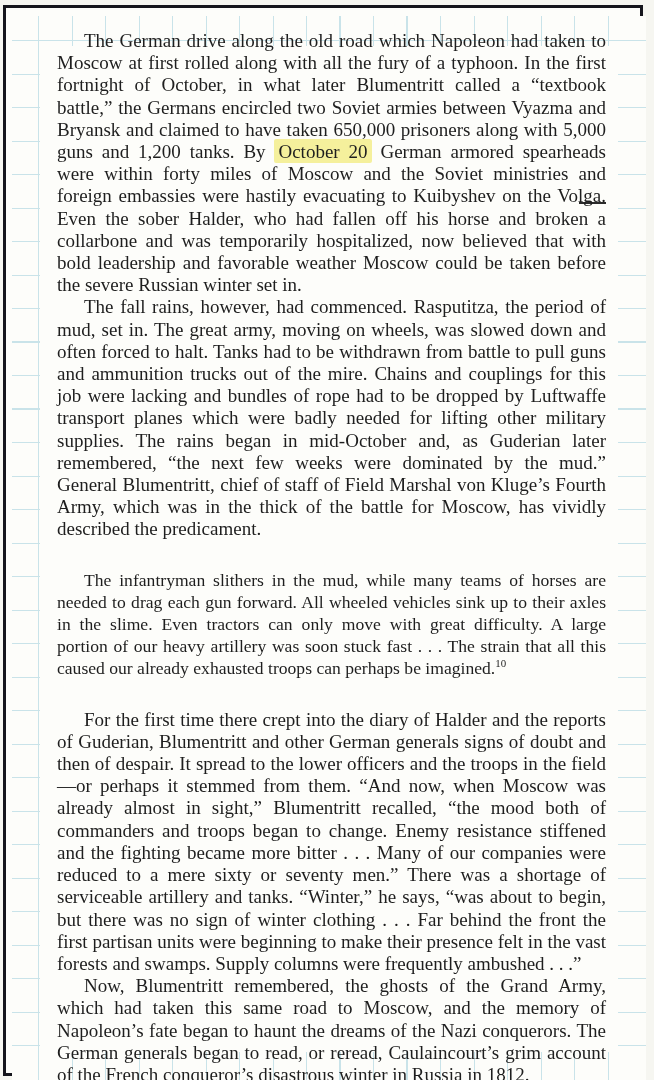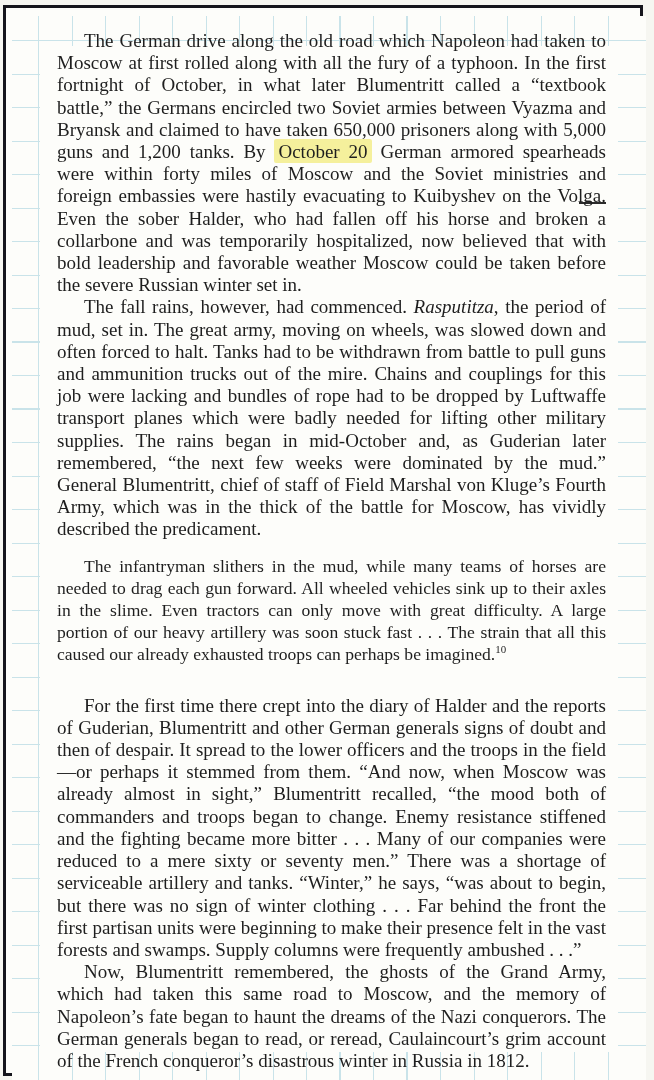--- a/index.html
+++ b/index.html
@@ -25,34 +25,34 @@
     background:#fdfdfa;
   }
   .page-text {
     position:absolute; left:57px; top:30px; width:549px;
     font-size:19px; line-height:22.2px; color:var(--ink);
     text-align:justify;
   }
   .page-text p { margin:0; text-indent:27px; }
   .page-text p.quote {
     font-size:17.6px; line-height:22px;
-    margin:14px 0 30px 0;
+    margin:28px 0 30px 0;
   }
   .page-text p.body + p.body { margin-top:0; }
   span.highlight {
     background:var(--hl);
     padding:2px 4px 1px 4px;
     border-radius:2px;
     box-decoration-break:clone;
   }
   span.underline {
     border-bottom:2px solid #2a2a2a;
     padding-bottom:18px;
   }
-  span.italic { font-style:italic; }
+  span.italic { }
   span.sup { vertical-align:super; font-size:0.62em; line-height:0; }
 </style>
 </head>
 <body>
 
 <div class="stage">
   <div class="frame">
     <div class="grid-layer"></div>
     <div class="white-mask"></div>
   </div>

